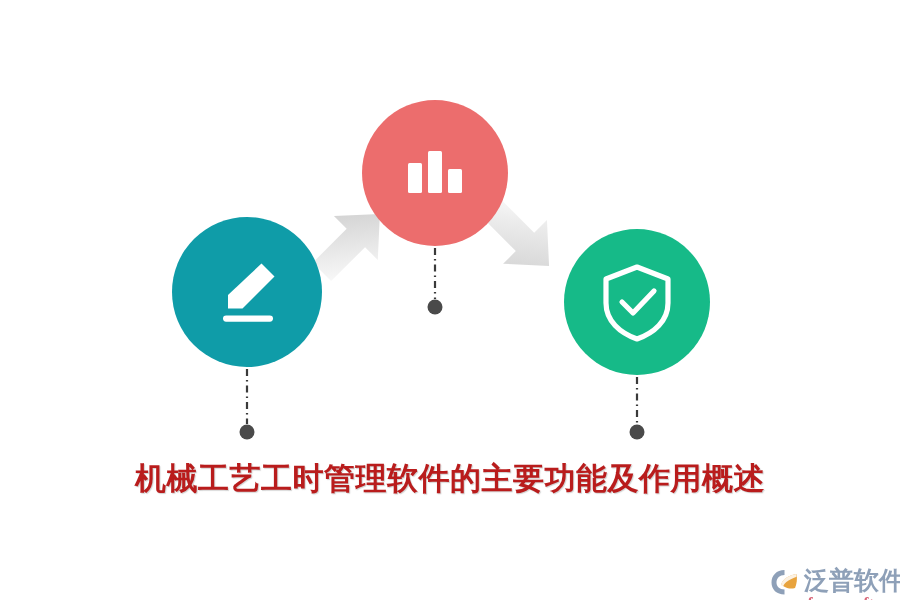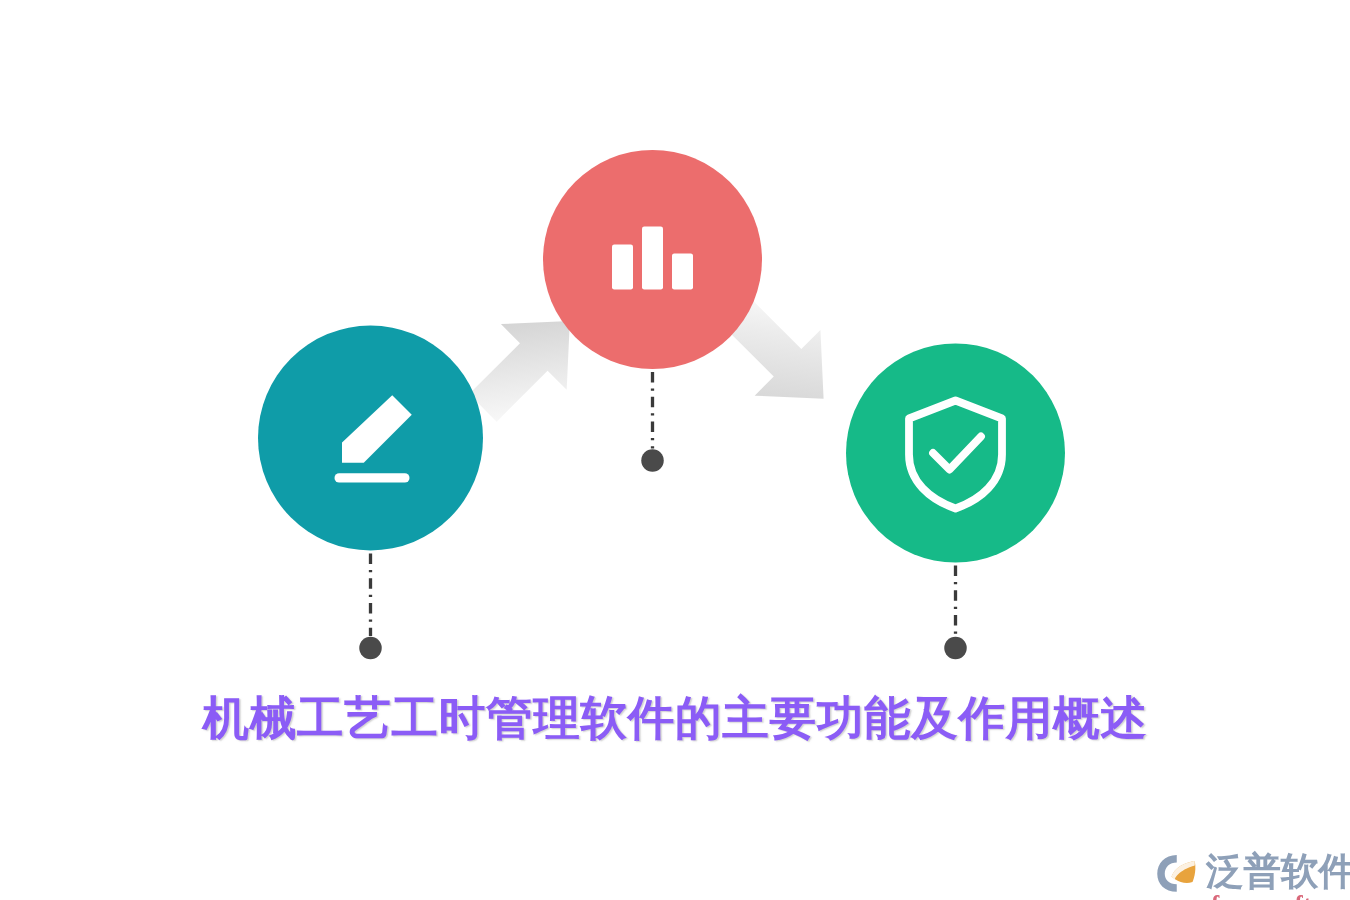--- a/index.html
+++ b/index.html
@@ -58,21 +58,21 @@
   #title {
     position: absolute;
     left: 0;
     top: 458px;
     width: 900px;
     text-align: center;
     font-family: "DejaVu Sans", "Liberation Sans", sans-serif;
     font-size: 31px;
     font-weight: 700;
     letter-spacing: 0.5px;
-    color: #8b5cf6;
+    color: #b91c1c;
     text-shadow: 1px 1px 1px rgba(170,170,170,0.55);
     white-space: nowrap;
   }
 
   
   #logo {
     position: absolute;
     left: 766px;
     top: 536px;
     width: 128px;

